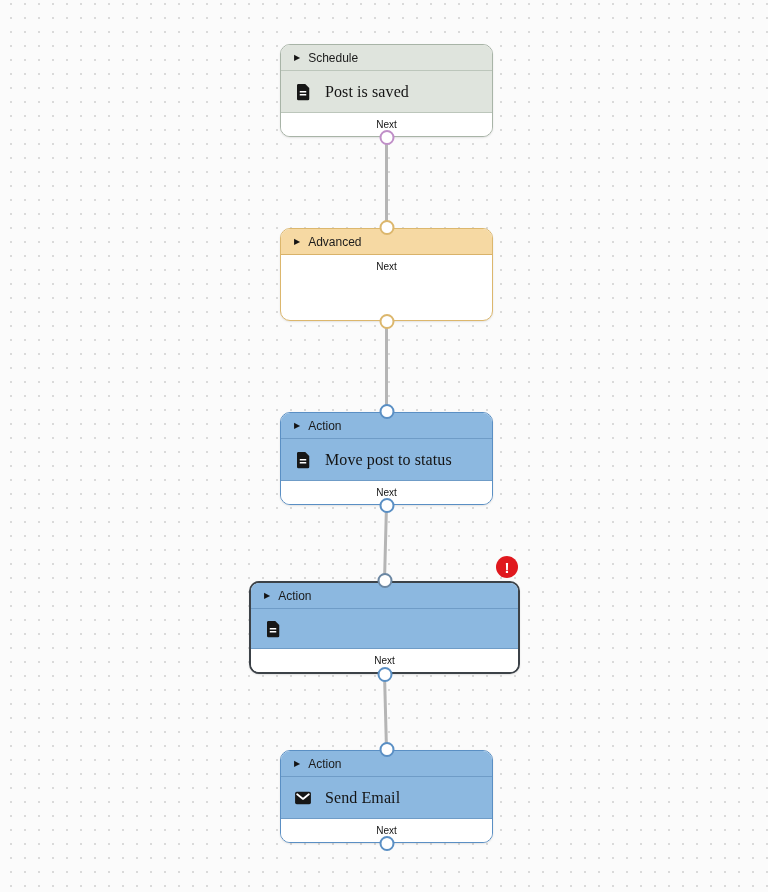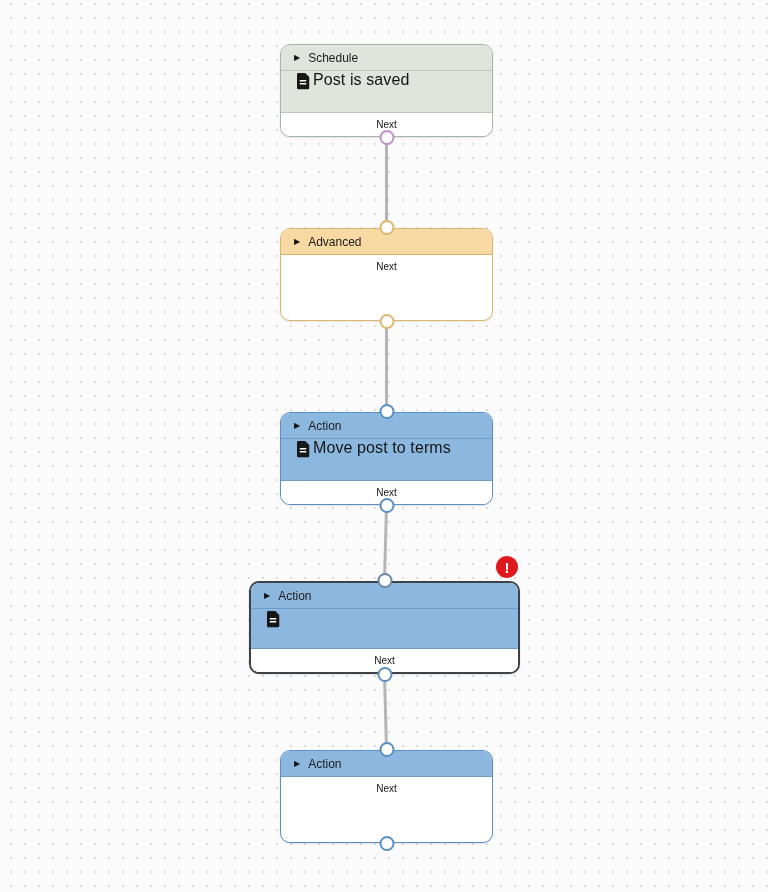--- a/index.html
+++ b/index.html
@@ -43,23 +43,24 @@
     display: flex; align-items: center; gap: 8px;
     padding: 0 13px;
     border-bottom: 1px solid var(--divider, #ccc);
     font-size: 12px; color: #1b1b1b;
   }
   .caret { font-size: 8px; line-height: 1; color: #141414; }
 
   .nbody {
     background: var(--bg, #eee);
     flex: 1 1 auto;
-    display: flex; 
+    display: flex; align-items: center; gap: 12px;
     padding: 0 12px;
     border-bottom: 1px solid var(--divider, #ccc);
+    font-family: Liberation Serif, serif;
   }
   .nbody .icon { display: inline-flex; }
   .nbody .icon svg { width: 20px; height: 20px; display: block; }
   .title { font-size: 16px; color: #141414; letter-spacing: .1px; white-space: nowrap; }
 
   .ftr {
     background: #fff;
     height: 23px; flex: 0 0 23px;
     display: flex; align-items: center; justify-content: center;
     font-size: 10px; color: #141414; text-align: right;
@@ -141,21 +142,21 @@
         <span class="cat">Action</span>
       </div>
       <div class="nbody">
         <span class="icon">
           <svg viewBox="0 0 24 24">
               <path d="M6.5 2.5h8.2l4.8 4.8v13a1.7 1.7 0 0 1-1.7 1.7H6.5a1.7 1.7 0 0 1-1.7-1.7V4.2a1.7 1.7 0 0 1 1.7-1.7z" fill="#171717"></path>
               <rect x="8" y="10.8" width="8" height="1.8" rx=".6" fill="#fff"></rect>
               <rect x="8" y="14.4" width="8" height="1.8" rx=".6" fill="#fff"></rect>
             </svg>
         </span>
-        <span class="title">Move post to terms</span>
+        <span class="title">Move post to status</span>
       </div>
       <div class="ftr">
         <span>Next</span>
       </div>
     </div>
     <span class="port port-in"></span>
     <span class="port port-out"></span>
   </div>
 
   <div class="node n4 error" style="--bg: #8cb8e0; --border: #3c4248; --divider: #6f9cc7; --port-in: #6b87a3; --port-out: #5a8fc4;">
@@ -181,20 +182,29 @@
     <span class="port port-in"></span>
     <span class="port port-out"></span>
   </div>
 
   <div class="node n5" style="--bg: #8cb8e0; --border: #5a8fc4; --divider: #6f9cc7; --port-in: #5a8fc4; --port-out: #5a8fc4;">
     <div class="card">
       <div class="hdr">
         <span class="caret">▶</span>
         <span class="cat">Action</span>
       </div>
+      <div class="nbody">
+        <span class="icon">
+          <svg viewBox="0 0 24 24">
+              <rect x="2.5" y="4.5" width="19" height="15" rx="2" fill="#171717"></rect>
+              <path d="M5 7.5l7 5.6 7-5.6" stroke="#fff" stroke-width="2.2" fill="none" stroke-linecap="round" stroke-linejoin="round"></path>
+            </svg>
+        </span>
+        <span class="title">Send Email</span>
+      </div>
       <div class="ftr">
         <span>Next</span>
       </div>
     </div>
     <span class="port port-in"></span>
     <span class="port port-out"></span>
   </div>
 
 </div>
 

